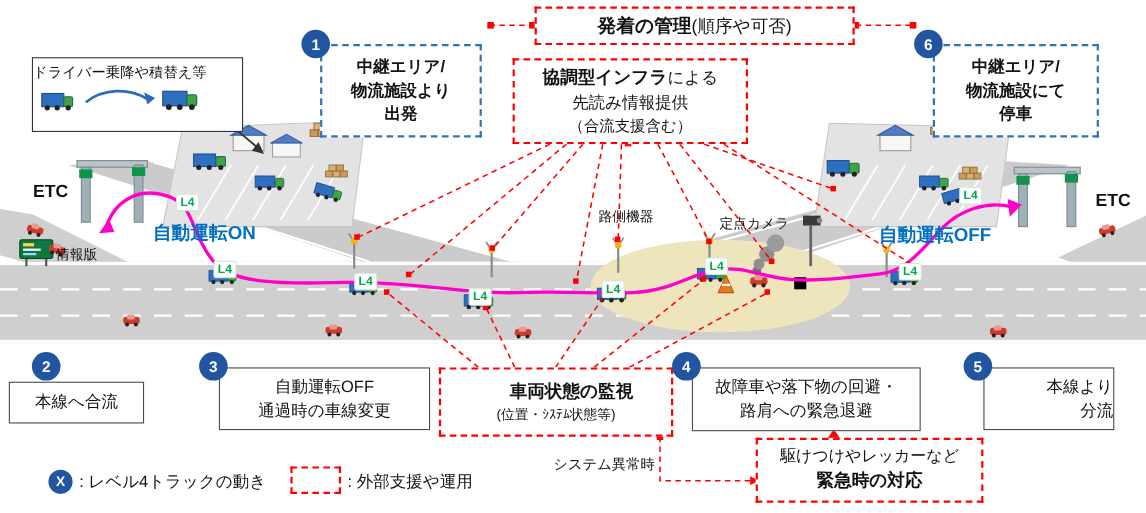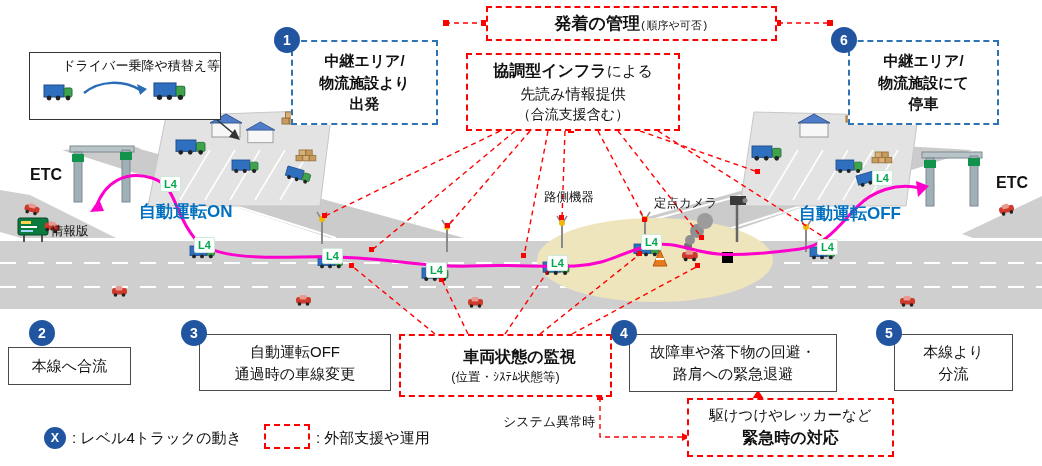--- a/index.html
+++ b/index.html
@@ -18,21 +18,21 @@
              background:#2155A0; color:#fff; font-weight:700; font-size:14px;
              display:flex; align-items:center; justify-content:center; }
   .l4 { position:absolute; z-index:2; background:#fff; color:#00A94F; font-weight:700;
         font-size:11px; line-height:14px; padding:0 3px; border-radius:2px; border:1px solid #cde9d8; }
   .lbl { position:absolute; z-index:2; white-space:nowrap; }
   .etc { font-weight:700; font-size:16px; }
   .auto { font-weight:700; font-size:17px; color:#0070C0; }
   .small { font-size:12.5px; }
   .legendtxt { font-size:15px; }
   .driverbox { position:absolute; z-index:2; background:#fff; border:1.5px solid #333;
-               text-align:right; font-size:13px; }
+               text-align:left; font-size:13px; }
 </style>
 </head>
 <body>
 
 <div class="canvas">
 
   <svg class="scene" width="1042" height="466" viewBox="0 0 1042 466">
     <defs>
       <g id="truck">
         <rect x="0" y="0" width="21" height="12" fill="#2F6FBF" stroke="#1E4E8C" stroke-width="1"></rect>
@@ -276,21 +276,21 @@
       <polygon points="752,399 758,390 764,399"></polygon>
     </g>
 
     <g>
       <line x1="216" y1="119" x2="234" y2="134" stroke="#333" stroke-width="1.6"></line>
       <polygon points="240,140 229,137 235,129" fill="#333"></polygon>
     </g>
   </svg>
 
   <div class="box reddash" style="left:486px; top:6px; width:291px; height:35px;">
-    <div><span style="font-weight:700; font-size:17px;">発着の管理</span><span style="font-size:11px;font-family:Liberation Mono, monospace;">(順序や可否)</span></div>
+    <div><span style="font-weight:700; font-size:17px;">発着の管理</span><span style="font-size:16px;">(順序や可否)</span></div>
   </div>
 
   <div class="box reddash" style="left:466px; top:53px; width:214px; height:78px; font-size:15px;">
     <div class="ln"><span style="font-weight:700; font-size:16px;">協調型インフラ</span><span>による</span></div>
     <div class="ln">先読み情報提供</div>
     <div class="ln" style="font-size:14px;">（合流支援含む）</div>
   </div>
 
   <div class="driverbox" style="left:29px; top:52px; width:192px; height:68px;">
     <div style="margin-top:4px;">ドライバー乗降や積替え等</div>
@@ -373,21 +373,21 @@
     <span>4</span>
     </div>
   <div class="box solidbox" style="left:629px; top:334px; width:208px; height:58px;">
     <span class="ln">故障車や落下物の回避・</span>
     <span class="ln">路肩への緊急退避</span>
   </div>
 
   <div class="stepnum" style="left:876px; top:320px;">
     <span>5</span>
     </div>
-  <div class="box solidbox" style="left:894px; top:334px; width:119px; height:57px;">
+  <div class="box solidbox" style="left:894px; top:334px; width:119px; height:57px;align-items:flex-end;">
     <span class="ln">本線より</span>
     <span class="ln">分流</span>
   </div>
 
   <div class="lbl" style="left:503px; top:413px; font-size:13px;">システム異常時</div>
 
   <div class="box reddash" style="left:687px; top:398px; width:207px; height:59px;">
     <span class="ln" style="font-size:14.5px;">駆けつけやレッカーなど</span>
     <span class="ln" style="font-weight:700; font-size:16px;">緊急時の対応</span>
   </div>

